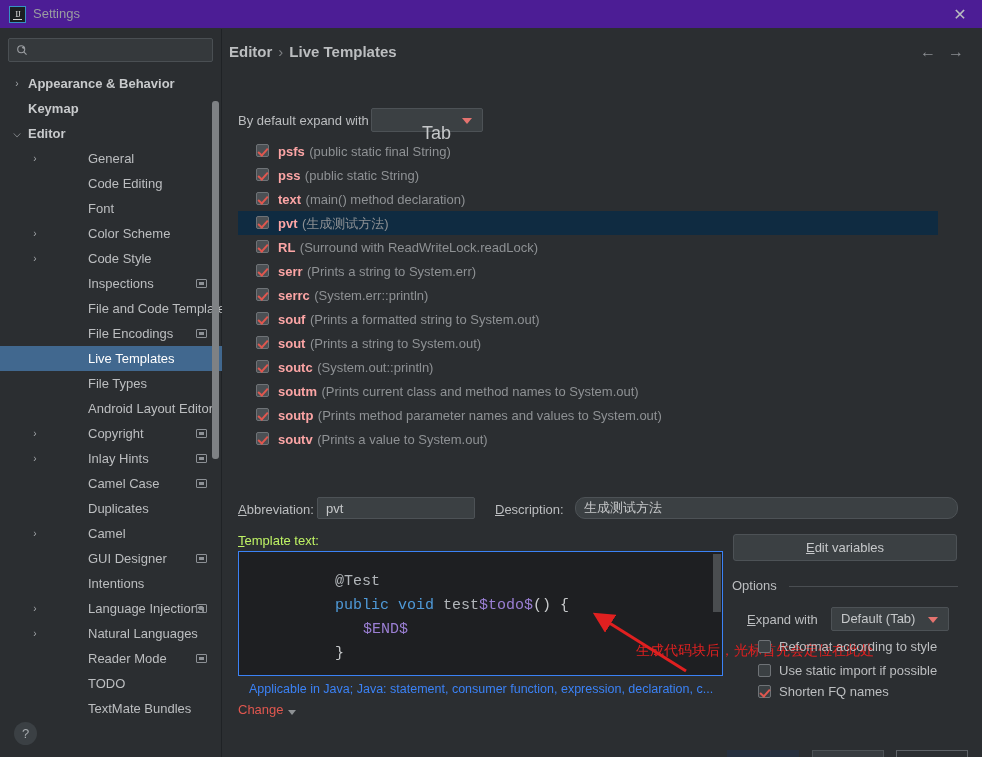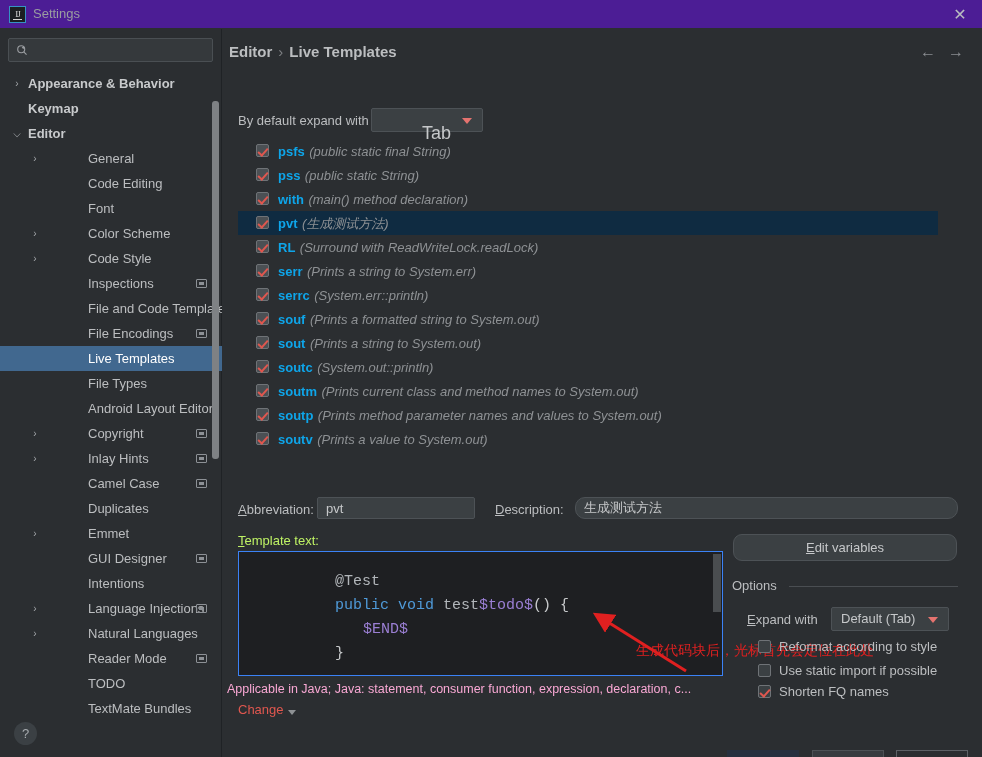--- a/index.html
+++ b/index.html
@@ -214,22 +214,22 @@
     border-radius: 2px;
   }
   .cb.checked::after {
     content: "";
     position: absolute; left: 3px; top: 1px;
     width: 4px; height: 8px;
     border: solid #e0574f;
     border-width: 0 2px 2px 0;
     transform: rotate(42deg);
   }
-  .tpl-row .abbr { color: #0ea5e9; font-size: 13px; font-weight: bold; }
-  .tpl-row .desc { color: #8e9194; font-size: 13px; font-style: italic; }
+  .tpl-row .abbr { color: #fca5a5; font-size: 13px; font-weight: bold; }
+  .tpl-row .desc { color: #8e9194; font-size: 13px; }
 
   
   #abbr-label { position: absolute; left: 15px; top: 473px; font-size: 13px; color: #bcbec0; }
   #abbr-field {
     position: absolute; left: 94px; top: 468px;
     width: 158px; height: 22px;
     background: #3b4043; border: 1px solid #4d5256; border-radius: 2px;
   }
   #abbr-field input {
     position: absolute; left: 6px; top: 0;
@@ -285,22 +285,22 @@
   
   #anno-arrow { position: absolute; left: 368px; top: 582px; }
   #anno-text {
     position: absolute; left: 413px; top: 613px;
     color: #e02020; font-size: 14px;
     white-space: nowrap;
   }
 
   
   #applicable {
-    position: absolute; left: 4px; top: 653px;
-    font-size: 12.5px; color: #f9a8d4;
+    position: absolute; left: 26px; top: 653px;
+    font-size: 12.5px; color: #3b82f6;
     white-space: nowrap;
   }
   #change-link {
     position: absolute; left: 15px; top: 673px;
     font-size: 13px; color: #e0574f;
     cursor: pointer;
   }
   #change-caret {
     position: absolute; left: 65px; top: 681px;
     width: 0; height: 0;
@@ -308,21 +308,21 @@
     border-right: 4px solid transparent;
     border-top: 5px solid #8e9194;
   }
 
   
   #edit-vars-btn {
     position: absolute; left: 510px; top: 505px;
     width: 224px; height: 27px;
     background: #3b4043;
     border: 1px solid #4d5256;
-    border-radius: 9px;
+    border-radius: 3px;
     color: #c6c8ca; font-size: 13px;
     text-align: center; line-height: 25px;
     cursor: pointer;
   }
   #options-title {
     position: absolute; left: 509px; top: 549px;
     font-size: 13px; color: #bcbec0;
     background: #2b2e31; padding-right: 6px;
   }
   #options-rule {
@@ -502,21 +502,21 @@
             <span class="arrow"></span>
             <span class="lbl">Camel Case</span>
             <span class="badge"></span>
           </div>
           <div class="tree-row lvl1">
             <span class="arrow"></span>
             <span class="lbl">Duplicates</span>
           </div>
           <div class="tree-row lvl1">
             <span class="arrow">›</span>
-            <span class="lbl">Emmet</span>
+            <span class="lbl">Camel</span>
           </div>
           <div class="tree-row lvl1">
             <span class="arrow"></span>
             <span class="lbl">GUI Designer</span>
             <span class="badge"></span>
           </div>
           <div class="tree-row lvl1">
             <span class="arrow"></span>
             <span class="lbl">Intentions</span>
           </div>
@@ -559,21 +559,21 @@
 
       <div id="expand-label">By default expand with</div>
       <div id="expand-combo">
         <span class="val">Tab</span>
         <span class="caret"></span>
       </div>
 
       <div id="tpl-list">
           <div class="tpl-row"><span class="cb checked"></span><span class="abbr">psfs</span> <span class="desc">(public static final String)</span></div>
           <div class="tpl-row"><span class="cb checked"></span><span class="abbr">pss</span> <span class="desc">(public static String)</span></div>
-          <div class="tpl-row"><span class="cb checked"></span><span class="abbr">with</span> <span class="desc">(main() method declaration)</span></div>
+          <div class="tpl-row"><span class="cb checked"></span><span class="abbr">text</span> <span class="desc">(main() method declaration)</span></div>
           <div class="tpl-row selected"><span class="cb checked"></span><span class="abbr">pvt</span> <span class="desc">(生成测试方法)</span></div>
           <div class="tpl-row"><span class="cb checked"></span><span class="abbr">RL</span> <span class="desc">(Surround with ReadWriteLock.readLock)</span></div>
           <div class="tpl-row"><span class="cb checked"></span><span class="abbr">serr</span> <span class="desc">(Prints a string to System.err)</span></div>
           <div class="tpl-row"><span class="cb checked"></span><span class="abbr">serrc</span> <span class="desc">(System.err::println)</span></div>
           <div class="tpl-row"><span class="cb checked"></span><span class="abbr">souf</span> <span class="desc">(Prints a formatted string to System.out)</span></div>
           <div class="tpl-row"><span class="cb checked"></span><span class="abbr">sout</span> <span class="desc">(Prints a string to System.out)</span></div>
           <div class="tpl-row"><span class="cb checked"></span><span class="abbr">soutc</span> <span class="desc">(System.out::println)</span></div>
           <div class="tpl-row"><span class="cb checked"></span><span class="abbr">soutm</span> <span class="desc">(Prints current class and method names to System.out)</span></div>
           <div class="tpl-row"><span class="cb checked"></span><span class="abbr">soutp</span> <span class="desc">(Prints method parameter names and values to System.out)</span></div>
           <div class="tpl-row"><span class="cb checked"></span><span class="abbr">soutv</span> <span class="desc">(Prints a value to System.out)</span></div>

